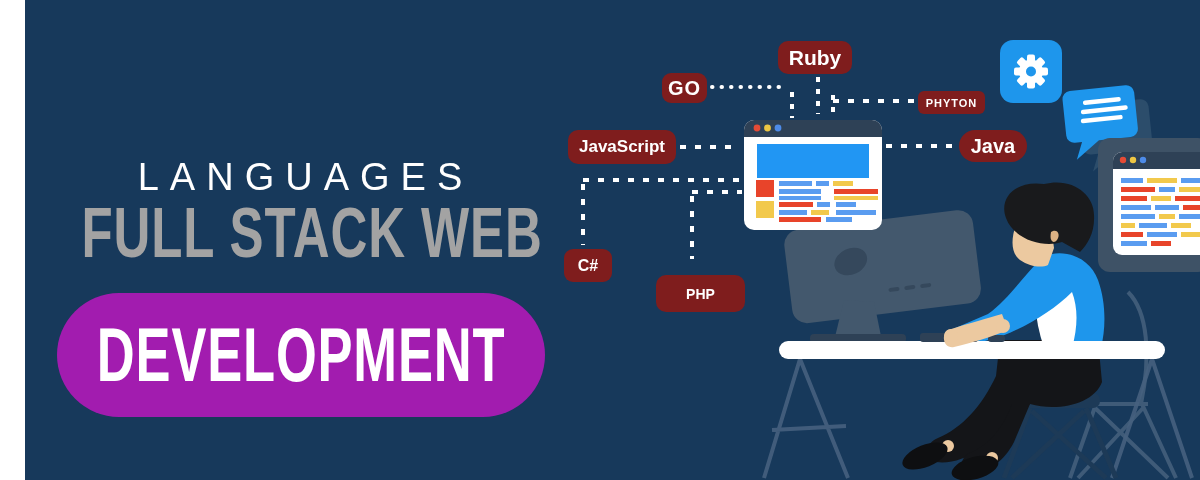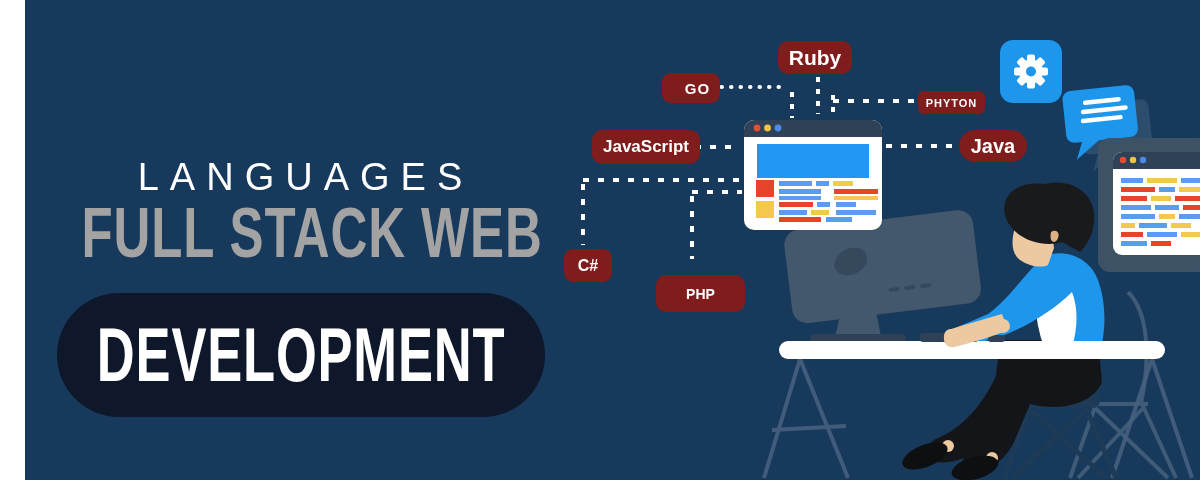--- a/index.html
+++ b/index.html
@@ -8,31 +8,31 @@
   .left-strip{position:absolute;left:0;top:0;width:25px;height:480px;background:#ffffff;}
 
   
   .hl{position:absolute;color:#fff;text-align:center;white-space:nowrap;}
   .hl-top{left:60px;top:58px;width:480px;font-size:46px;font-weight:800;}
   .hl-top .sq{display:inline-block;transform:scale(.94,1.22);transform-origin:center;letter-spacing:1px;}
   .hl-mid{left:60px;top:124px;width:480px;font-size:38px;font-weight:400;letter-spacing:11px;text-indent:11px;margin-top:32px;}
   .hl-accent{left:50px;top:198px;width:500px;font-size:58px;font-weight:800;color:#a3a3a3;}
   .hl-accent .sq{display:inline-block;transform:scale(.88,1.22);transform-origin:center;letter-spacing:1px;}
   .pill{position:absolute;left:57px;top:293px;width:488px;height:124px;border-radius:62px;
-        background:#0f172a;display:flex;align-items:center;justify-content:center;}
+        background:#a21caf;display:flex;align-items:center;justify-content:center;}
   .pill .sq{color:#fff;font-size:64px;font-weight:800;display:inline-block;
             transform:scale(.82,1.18);transform-origin:center;letter-spacing:1px;white-space:nowrap;}
 
   
   .chip{position:absolute;background:#7f1d1d;color:#fff;font-weight:700;display:flex;
         align-items:center;justify-content:center;white-space:nowrap;}
-  .chip-go{left:662px;top:73px;width:45px;height:30px;border-radius:9px;font-size:15px;letter-spacing:1px;padding-left:13px;}
+  .chip-go{left:662px;top:73px;width:45px;height:30px;border-radius:9px;font-size:20px;letter-spacing:1px;}
   .chip-ruby{left:778px;top:41px;width:74px;height:33px;border-radius:10px;font-size:21px;}
   .chip-phyton{left:918px;top:91px;width:67px;height:23px;border-radius:6px;font-size:11px;letter-spacing:1px;}
-  .chip-javascript{left:568px;top:130px;width:108px;height:34px;border-radius:10px;font-size:17px;margin-left:24px;}
+  .chip-javascript{left:568px;top:130px;width:108px;height:34px;border-radius:10px;font-size:17px;}
   .chip-java{left:959px;top:130px;width:68px;height:32px;border-radius:16px;font-size:20px;}
   .chip-csharp{left:564px;top:249px;width:48px;height:33px;border-radius:9px;font-size:16px;}
   .chip-php{left:656px;top:263px;width:89px;height:37px;border-radius:10px;font-size:14px;margin-top:12px;}
 
   .scene{position:absolute;left:540px;top:0;width:660px;height:480px;}
 </style>
 </head>
 <body>
 
 <div class="stage">

